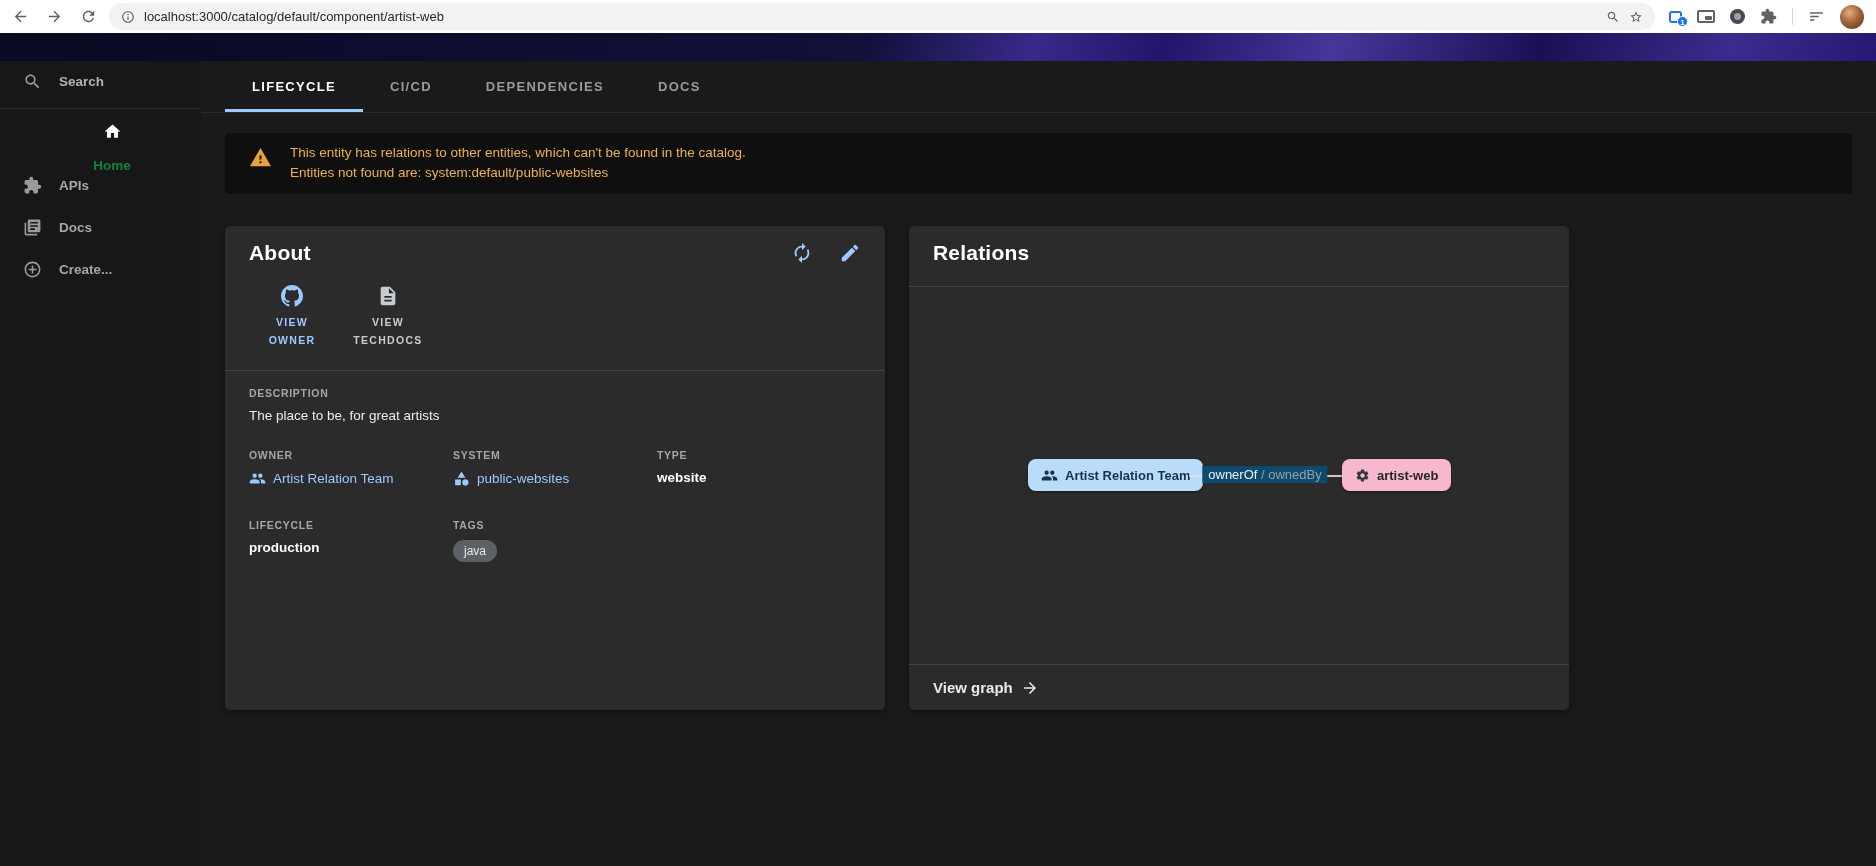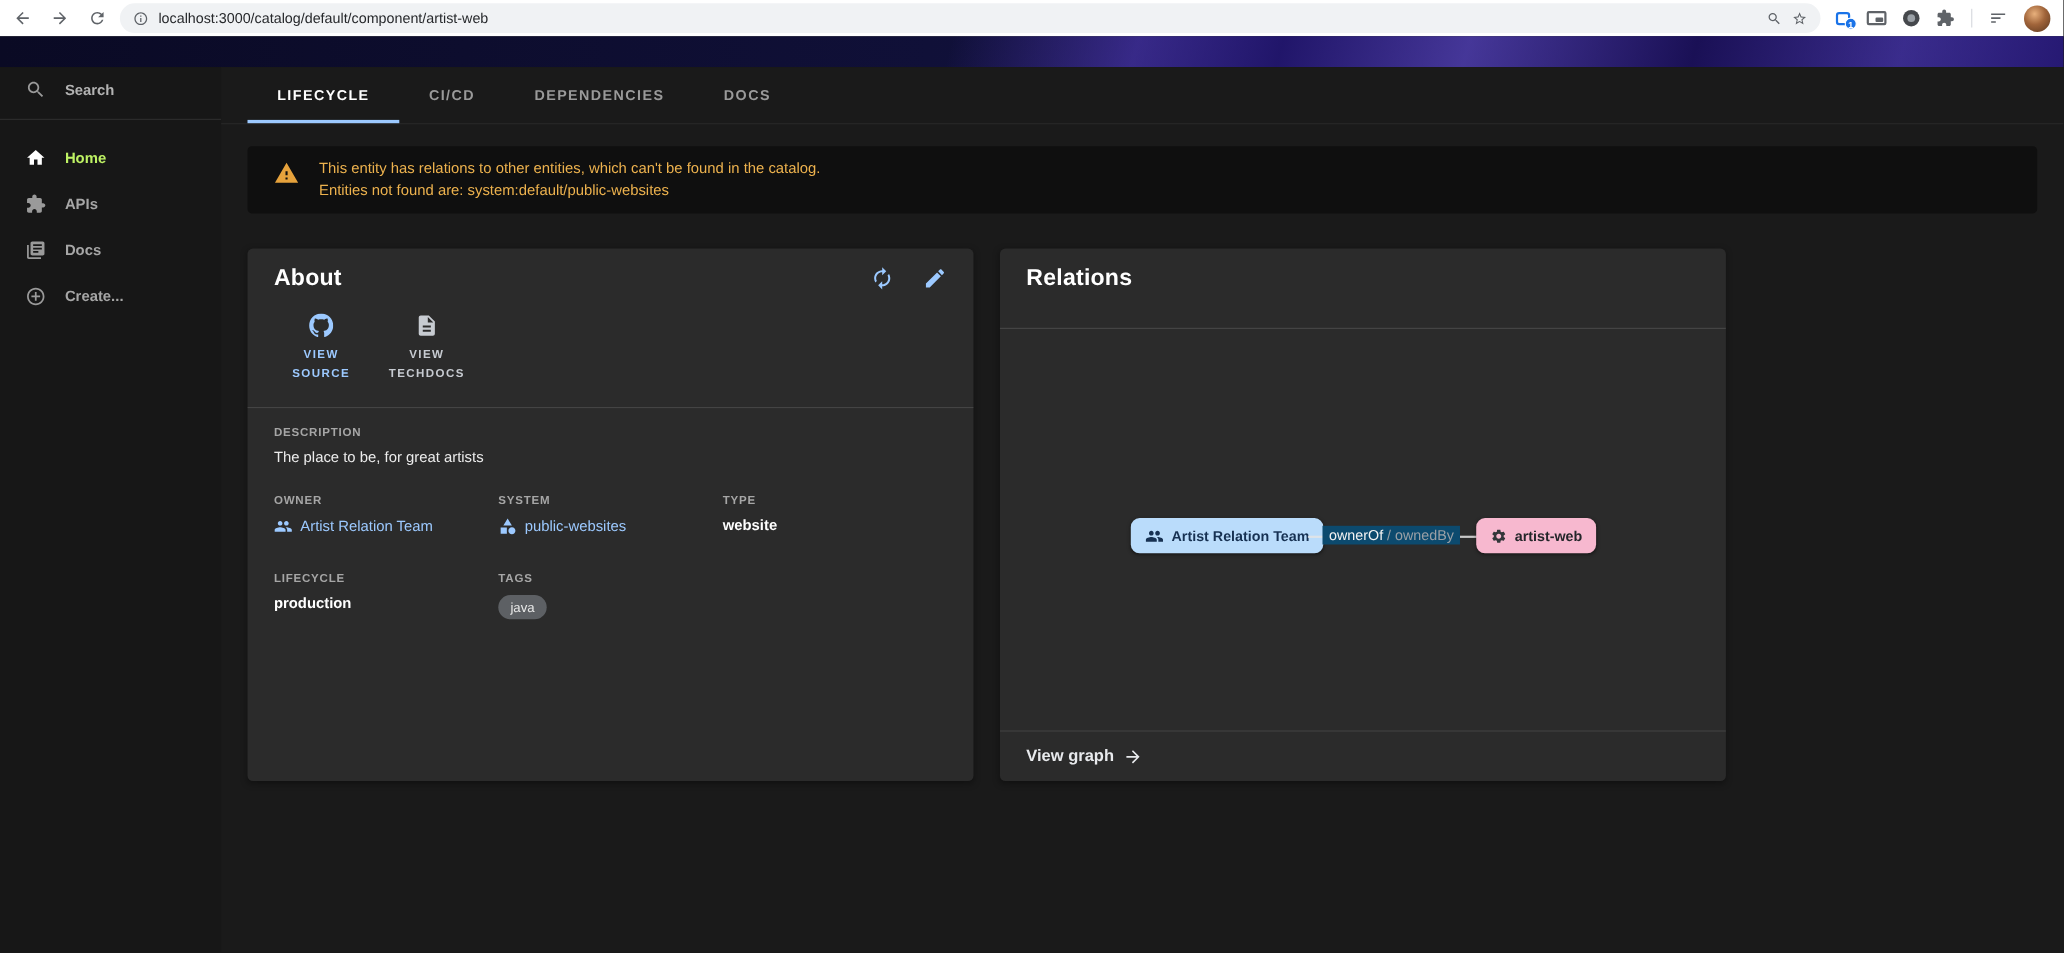--- a/index.html
+++ b/index.html
@@ -41,42 +41,42 @@
   .app-row { flex:1; display:flex; min-height:0; }
 
   
   .sidebar { width:201px; background:#171717; flex:0 0 auto; }
   .logo { display:flex; align-items:center; gap:10px; padding:15px 14px 16px 16px; cursor:pointer; }
   .logo svg { width:27px; height:27px; }
   .logo-text { font-size:21px; font-weight:600; color:#3ec5a2; letter-spacing:.2px; }
   .side-item { display:flex; align-items:center; gap:17px; height:42px; padding-left:23px; color:#a6a6a6; font-size:13.5px; font-weight:600; cursor:pointer; }
   .side-item svg { width:19px; height:19px; fill:#9a9a9a; flex:0 0 auto; }
   .side-item.search-item { height:40px; margin-bottom:7px; color:#b3b3b3; }
-  .side-item.active { color:#bef264; }
+  .side-item.active { color:#15803d;flex-direction:column; }
   .side-item.active svg { fill:#ffffff; }
   .side-divider { height:1px; background:rgba(255,255,255,.1); margin:4px 0 13px; }
 
   
   .main { flex:1; background:#1a1a1a; min-width:0; }
   .tabbar { height:52px; display:flex; align-items:stretch; padding-left:24px; border-bottom:1px solid rgba(255,255,255,.07); }
   .tab { display:flex; align-items:center; padding:0 27px; font-size:13px; font-weight:700; letter-spacing:1.3px; color:#9a9a9a; position:relative; cursor:pointer; white-space:nowrap; }
   .tab.active { color:#ffffff; }
   .tab.active::after { content:""; position:absolute; left:0; right:0; bottom:0; height:3px; background:#9cc9ff; }
 
   
   .banner { margin:20px 24px 0; background:#0f0f0f; border-radius:4px; display:flex; align-items:flex-start; gap:18px; padding:10px 24px 11px; cursor:pointer; }
   .banner svg { width:23px; height:23px; fill:#e6a23c; margin-top:3px; flex:0 0 auto; }
   .banner-line { font-size:13.5px; line-height:20px; color:#edb24e; }
 
   
   .cards { display:flex; gap:24px; margin:32px 24px 0; }
   .card { width:660px; height:484px; background:#2b2b2b; border-radius:5px; box-shadow:0 2px 6px rgba(0,0,0,.35); }
   .card-head { display:flex; justify-content:space-between; align-items:center; padding:15px 24px 12px; }
   .card-head h2 { font-size:21px; font-weight:700; color:#fff; letter-spacing:.2px; }
-  .card-head.bordered { border-bottom:1px solid rgba(255,255,255,.12); padding-bottom:33px;align-items:center; }
+  .card-head.bordered { border-bottom:1px solid rgba(255,255,255,.12); padding-bottom:21px;align-items:center; }
   .head-actions { display:flex; gap:26px; }
   .icon-btn { cursor:pointer; display:inline-flex; }
   .icon-btn svg { width:22px; height:22px; fill:#9cc9ff; }
 
   .about-actions { display:flex; gap:10px; padding:2px 24px 12px; }
   .action-btn { width:86px; display:flex; flex-direction:column; align-items:center; padding:6px 2px 8px; border-radius:4px; cursor:pointer; text-align:center; }
   .action-btn svg { width:22px; height:22px; }
   .action-label { margin-top:7px; font-size:10.5px; font-weight:700; letter-spacing:1.3px; line-height:1.7; }
   .action-btn.blue { color:#9cc9ff; } .action-btn.blue svg { fill:#9cc9ff; }
   .action-btn.gray { color:#c7cbd1; } .action-btn.gray svg { fill:#c7cbd1; }
@@ -256,21 +256,21 @@
                     <path d="M3 17.25V21h3.75L17.81 9.94l-3.75-3.75L3 17.25zM20.71 7.04c.39-.39.39-1.02 0-1.41l-2.34-2.34c-.39-.39-1.02-.39-1.41 0l-1.83 1.83 3.75 3.75 1.83-1.83z"></path>
                   </svg>
               </span>
             </div>
           </div>
           <div class="about-actions">
             <div class="action-btn blue">
               <svg viewBox="0 0 24 24">
                   <path d="M12 0C5.37 0 0 5.37 0 12c0 5.3 3.438 9.8 8.205 11.387.6.113.82-.258.82-.577 0-.285-.01-1.04-.015-2.04-3.338.724-4.042-1.61-4.042-1.61-.546-1.387-1.333-1.756-1.333-1.756-1.09-.745.083-.73.083-.73 1.205.085 1.84 1.237 1.84 1.237 1.07 1.835 2.807 1.305 3.492.998.108-.776.417-1.305.76-1.605-2.665-.3-5.466-1.332-5.466-5.93 0-1.31.465-2.38 1.235-3.22-.135-.303-.54-1.523.105-3.176 0 0 1.005-.322 3.3 1.23.96-.267 1.98-.399 3-.405 1.02.006 2.04.138 3 .405 2.28-1.552 3.285-1.23 3.285-1.23.645 1.653.24 2.873.12 3.176.765.84 1.23 1.91 1.23 3.22 0 4.61-2.805 5.625-5.475 5.92.42.36.81 1.096.81 2.22 0 1.606-.015 2.896-.015 3.286 0 .315.21.69.825.57C20.565 21.795 24 17.295 24 12c0-6.63-5.37-12-12-12z"></path>
                 </svg>
-              <span class="action-label">VIEW SOURCE</span>
+              <span class="action-label">VIEW OWNER</span>
             </div>
             <div class="action-btn gray">
               <svg viewBox="0 0 24 24">
                   <path d="M14 2H6c-1.1 0-1.99.9-1.99 2L4 20c0 1.1.89 2 1.99 2H18c1.1 0 2-.9 2-2V8l-6-6zm2 16H8v-2h8v2zm0-4H8v-2h8v2zm-3-5V3.5L18.5 9H13z"></path>
                 </svg>
               <span class="action-label">VIEW TECHDOCS</span>
             </div>
           </div>
           <div class="divider"></div>
           <div class="about-body">

